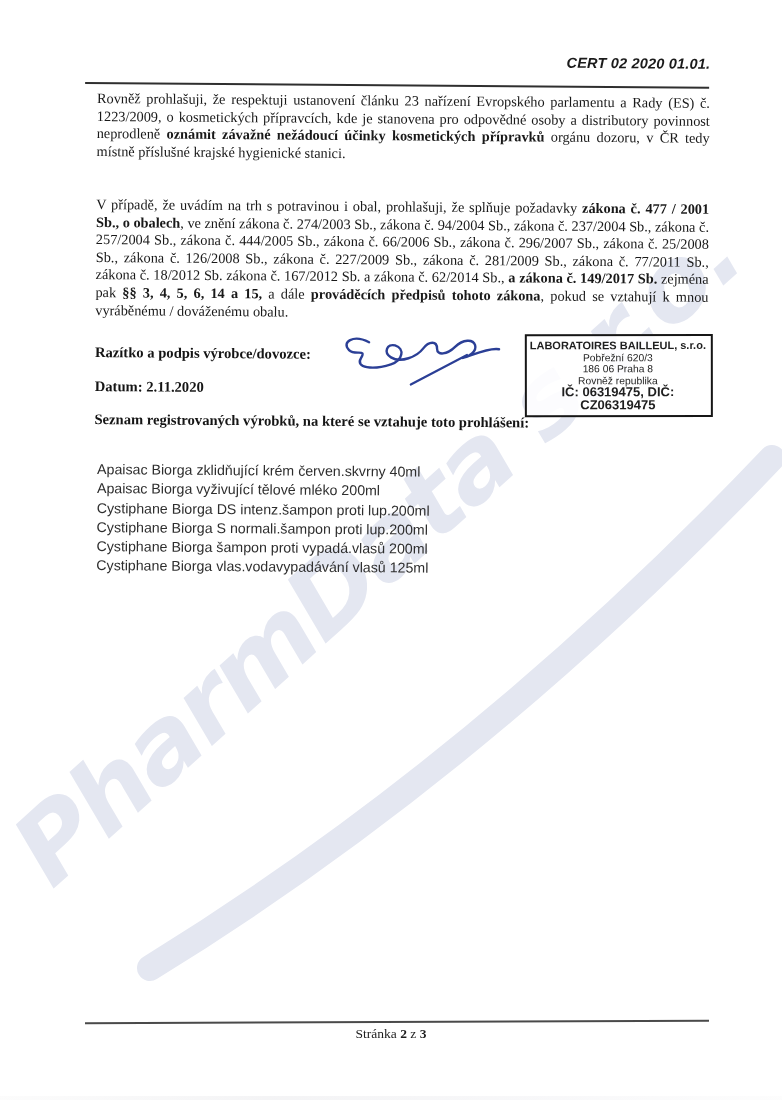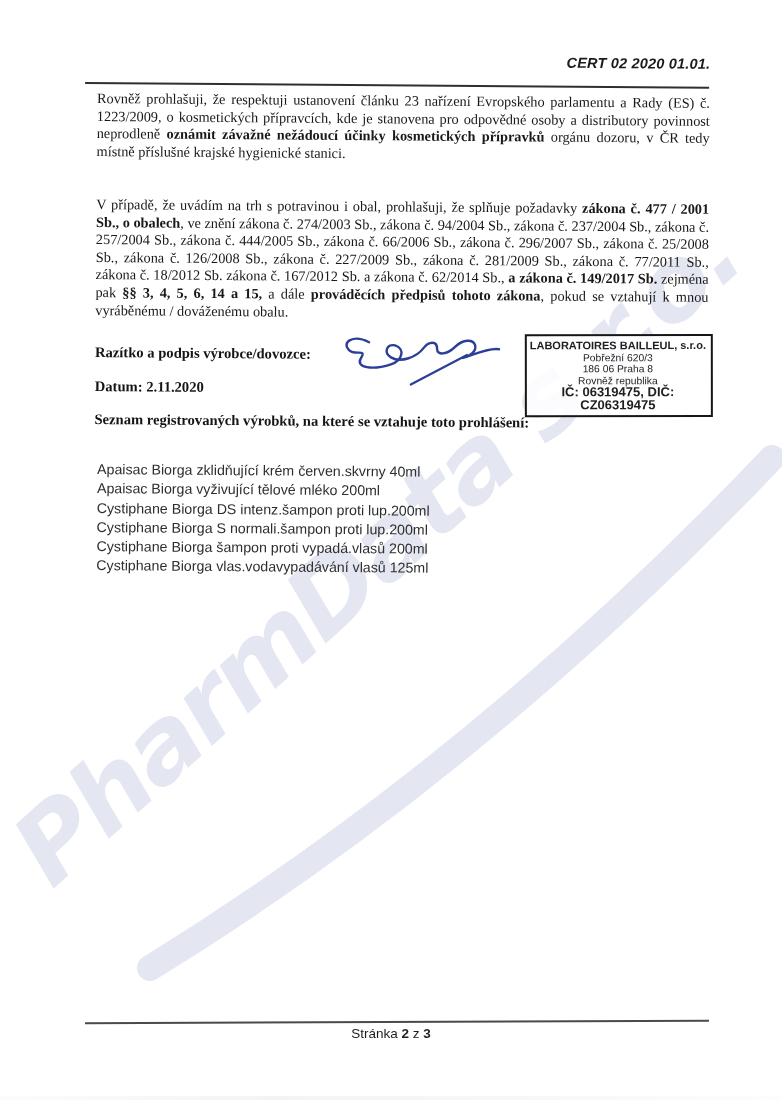--- a/index.html
+++ b/index.html
@@ -130,21 +130,21 @@
     height: 2px;
     background: #4a4a4a;
     transform: rotate(-0.25deg);
   }
   .footer {
     position: absolute;
     left: 0;
     top: 1026px;
     width: 782px;
     text-align: center;
-    font-family: Liberation Sans, sans-serif;
+    font-family: Liberation Serif, serif;
     font-size: 13.5px;
     color: #1e1e1e;
   }
   .footer b { font-weight: bold; }
   .scan-edge {
     position: absolute;
     left: 0;
     right: 0;
     bottom: 3px;
     height: 4px;

